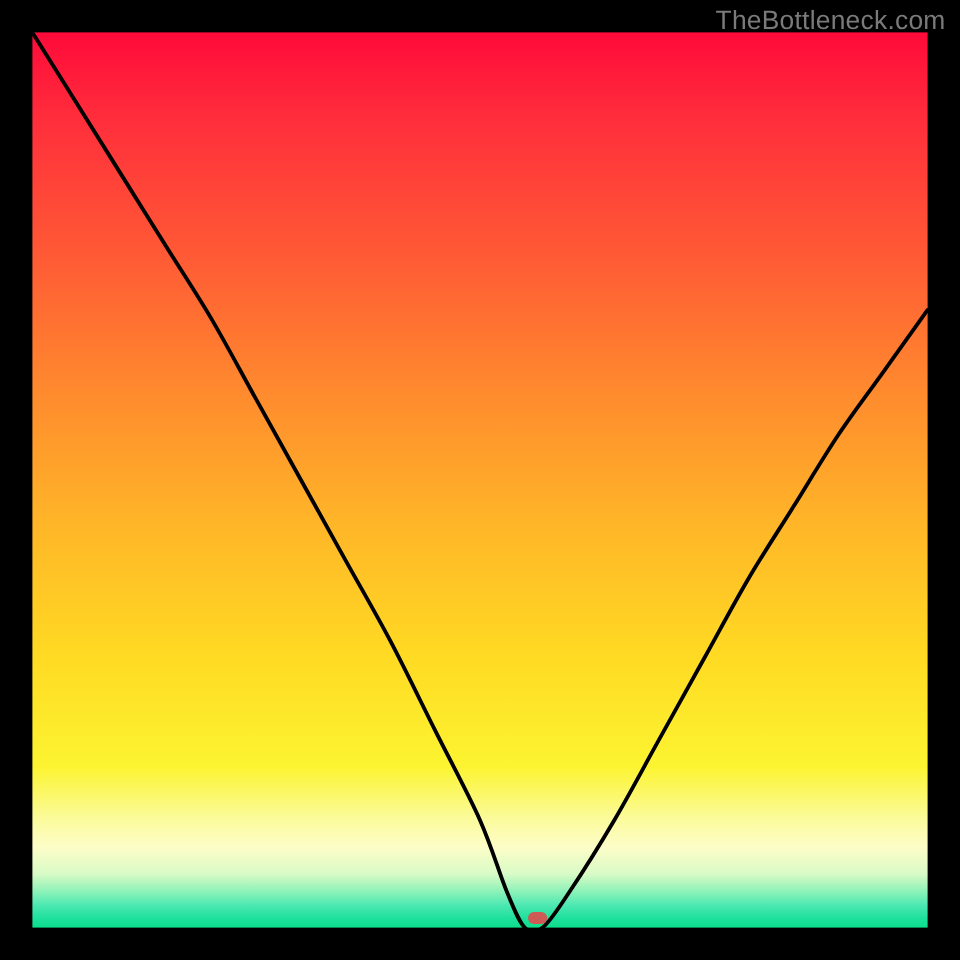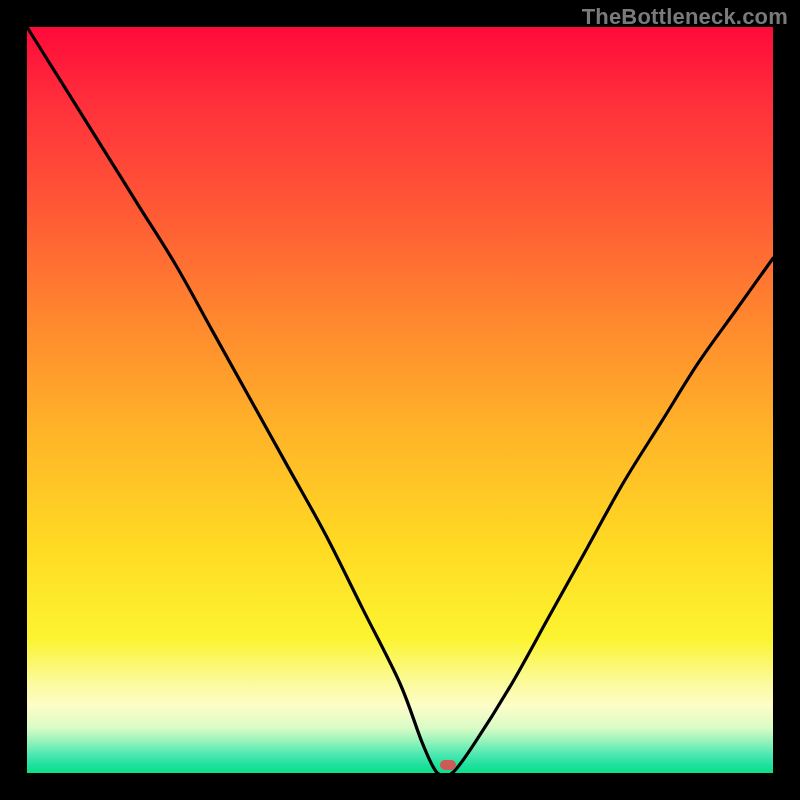--- a/index.html
+++ b/index.html
@@ -44,21 +44,21 @@
       #1de09d 99%,
       #0cdf8a 100%
     );
   }
   .watermark {
     position: absolute;
     top: 4px;
     right: 12px;
     color: #7a7a7a;
     font-size: 22px;
-    font-weight: 700;
+    font-weight: 400;
     letter-spacing: 0.2px;
     user-select: none;
   }
   svg.curve {
     position: absolute;
     left: 0;
     top: 0;
     width: 746px;
     height: 746px;
     overflow: visible;

